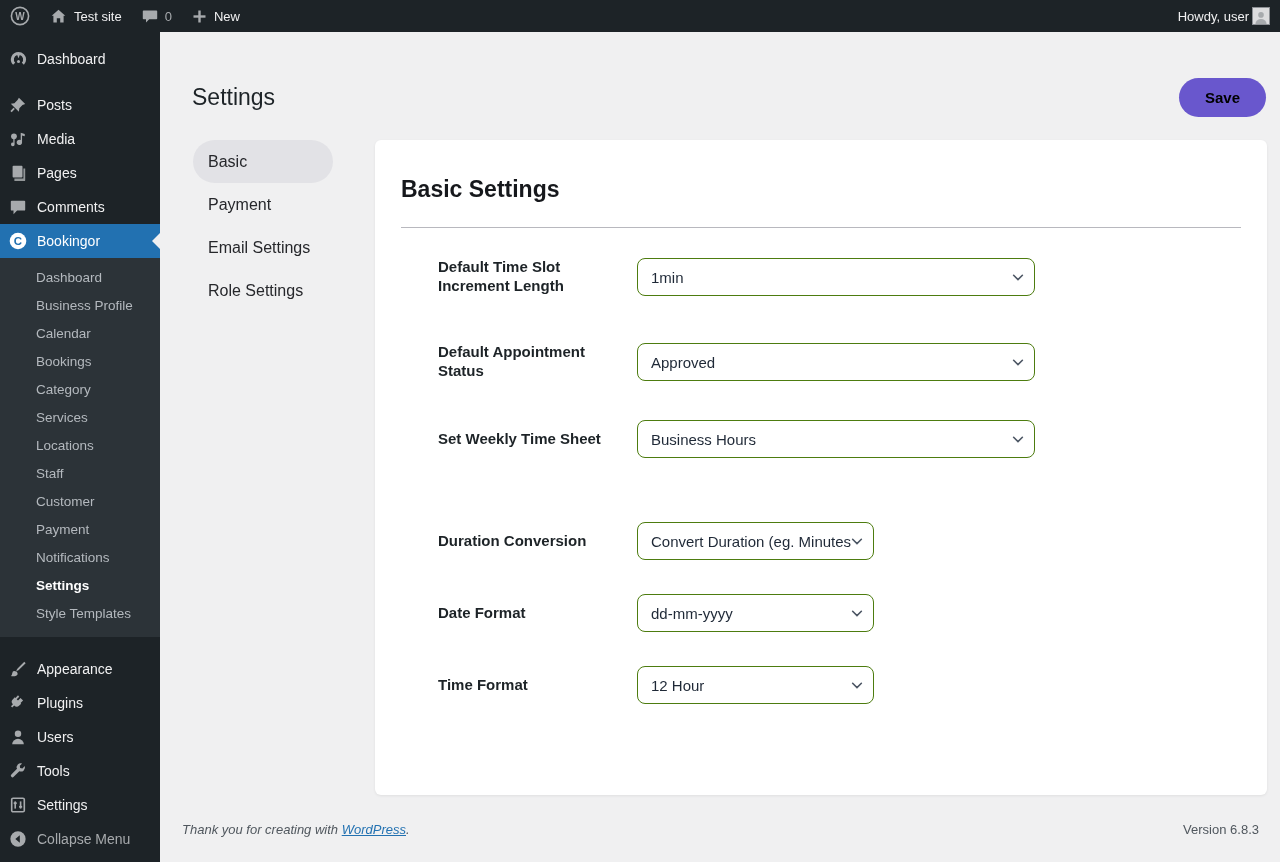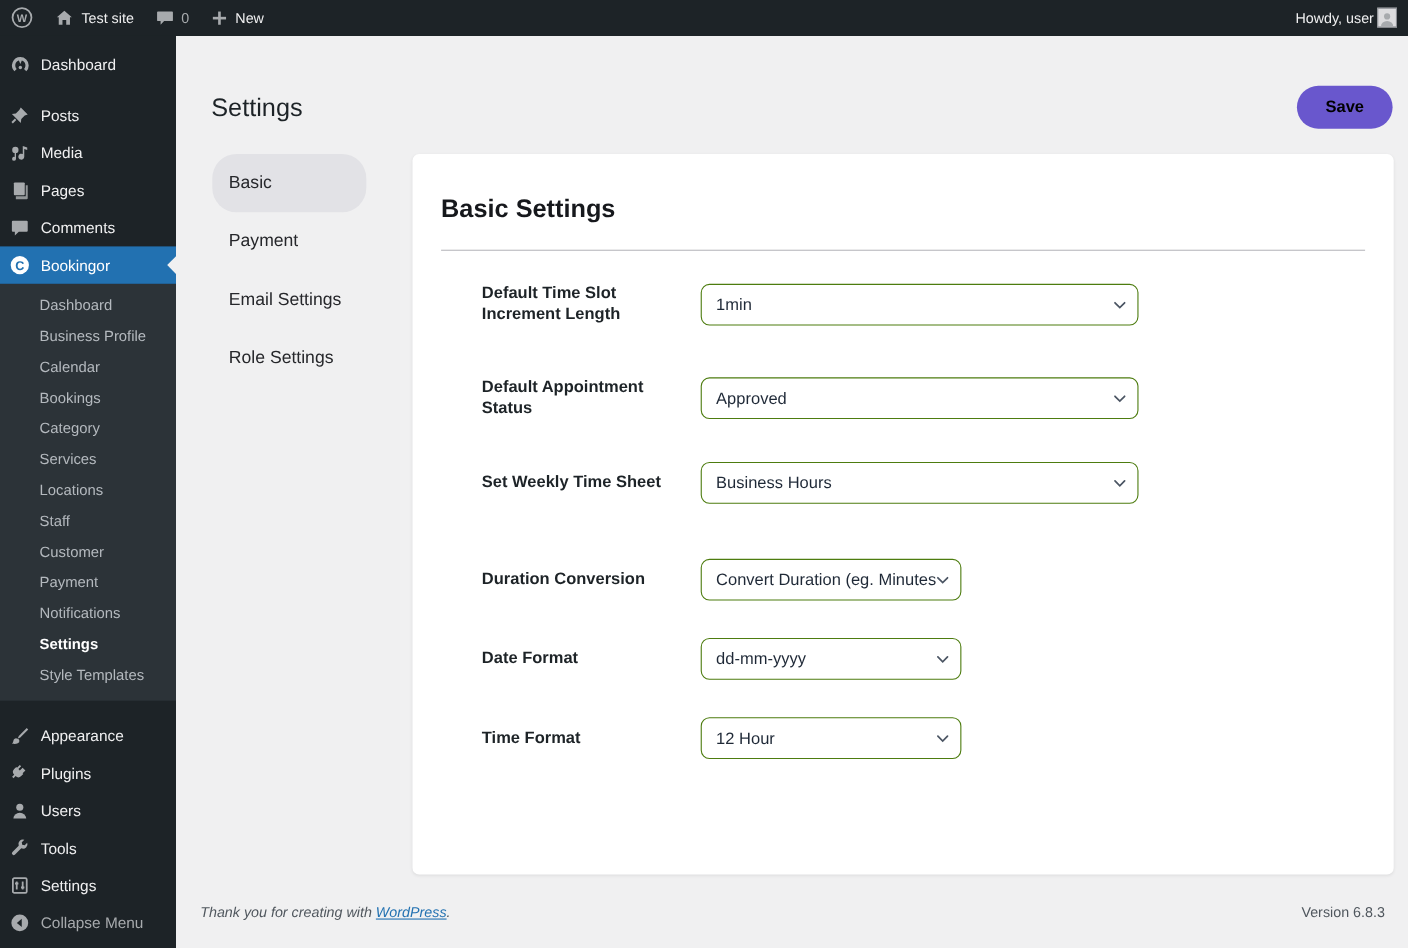--- a/index.html
+++ b/index.html
@@ -62,35 +62,35 @@
   }
   .page-title { font-size:23px; font-weight:400; color:#1d2327; }
   .save-btn {
     background:#6957cd; color:#000000; border:none; border-radius:20px;
     font-family:"Liberation Sans", sans-serif;
     font-size:15px; font-weight:bold; padding:11px 26px; cursor:pointer;
   }
   .main-row { display:flex; align-items:flex-start; padding:8px 13px 0 33px; }
   .tabs { width:140px; margin-right:42px; flex-shrink:0; }
   .tab {
-    height:53px; display:flex; align-items:center; padding:0 15px;
+    height:43px; display:flex; align-items:center; padding:0 15px;
     font-size:16px; color:#26272b; border-radius:22px; cursor:pointer; white-space:nowrap;
   }
   .tab.active { background:#e2e2e6; }
   .card {
     flex:1; background:#fff; border-radius:6px; min-height:655px;
     box-shadow:0 1px 3px rgba(0,0,0,0.07); padding:26px 26px 26px 26px;
   }
   .card-title { font-size:23px; font-weight:bold; color:#16181c; margin:10px 0 24px; }
   .card-divider { border-bottom:1px solid #b8b8be; margin-bottom:30px; }
   .form-area { padding-left:37px; }
   .frow { display:flex; align-items:center; }
   .frow-0 { margin-bottom:47px; }
   .frow-1 { margin-bottom:39px; }
-  .frow-2 { margin-bottom:50px; }
+  .frow-2 { margin-bottom:64px; }
   .frow-3 { margin-bottom:34px; }
   .frow-4 { margin-bottom:34px; }
   .flabel {
     width:199px; padding-right:12px; font-weight:bold; font-size:15px;
     color:#1d2327; line-height:1.25;
   }
   .select-wrap { position:relative; }
   .select-wrap.wide { width:398px; }
   .select-wrap.narrow { width:237px; }
   .select-wrap select {

